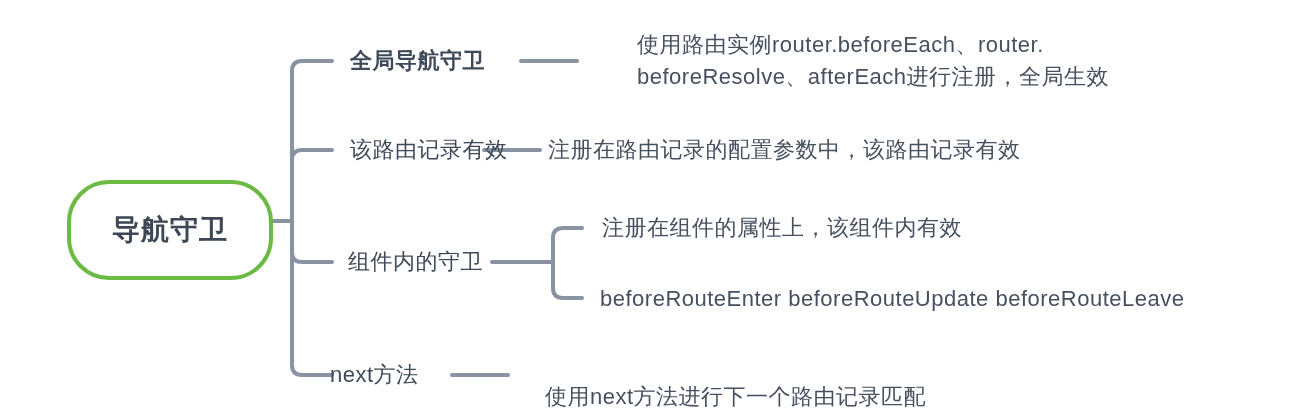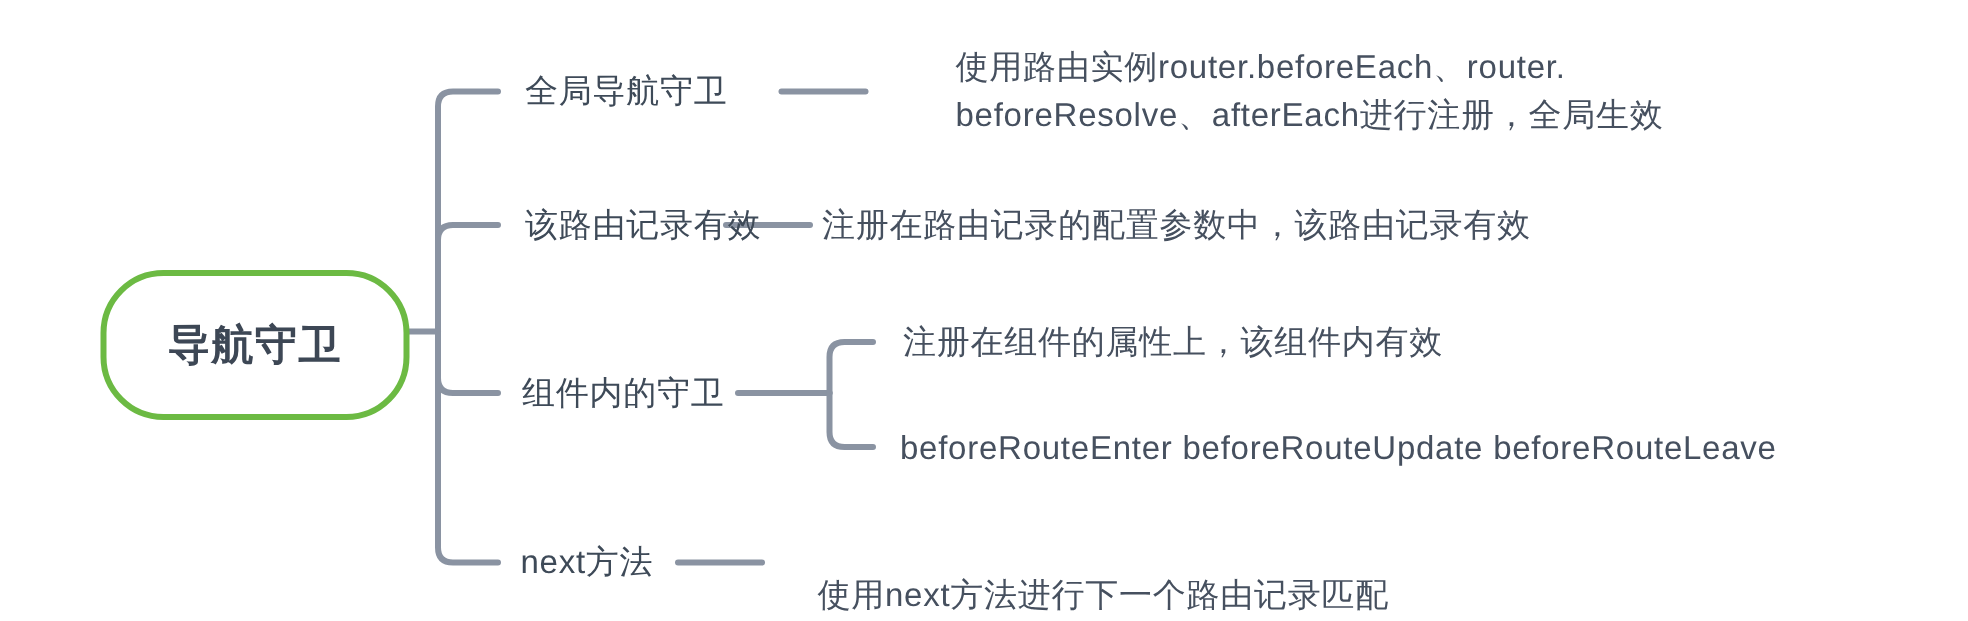--- a/index.html
+++ b/index.html
@@ -100,29 +100,29 @@
 
     <path d="M553,262 V288 Q553,298 563,298 H582"></path>
 
     <line x1="452" y1="375" x2="508" y2="375"></line>
   </svg>
 
   <div class="root-node">
     <span>导航守卫</span>
   </div>
 
-  <div class="node-label" style="left:350px; top:61px;">全局导航守卫</div>
+  <div class="node-label" style="left:350px; top:61px;font-weight:bold;">全局导航守卫</div>
   <div class="node-detail multiline" style="left:608px; top:61px;">
     <div>使用路由实例router.beforeEach、router.</div>
     <div>beforeResolve、afterEach进行注册，全局生效</div>
   </div>
 
   <div class="node-label" style="left:350px; top:150px;">该路由记录有效</div>
   <div class="node-detail" style="left:548px; top:150px;">注册在路由记录的配置参数中，该路由记录有效</div>
 
   <div class="node-label" style="left:348px; top:262px;">组件内的守卫</div>
   <div class="node-detail" style="left:602px; top:228px;">注册在组件的属性上，该组件内有效</div>
   <div class="node-detail" style="left:600px; top:299px;">beforeRouteEnter beforeRouteUpdate beforeRouteLeave</div>
 
-  <div class="node-label" style="left:347px; top:375px;">next方法</div>
+  <div class="node-label" style="left:330px; top:375px;">next方法</div>
   <div class="node-detail" style="left:545px; top:397px;">使用next方法进行下一个路由记录匹配</div>
 
 </div>
 
 </body></html>

